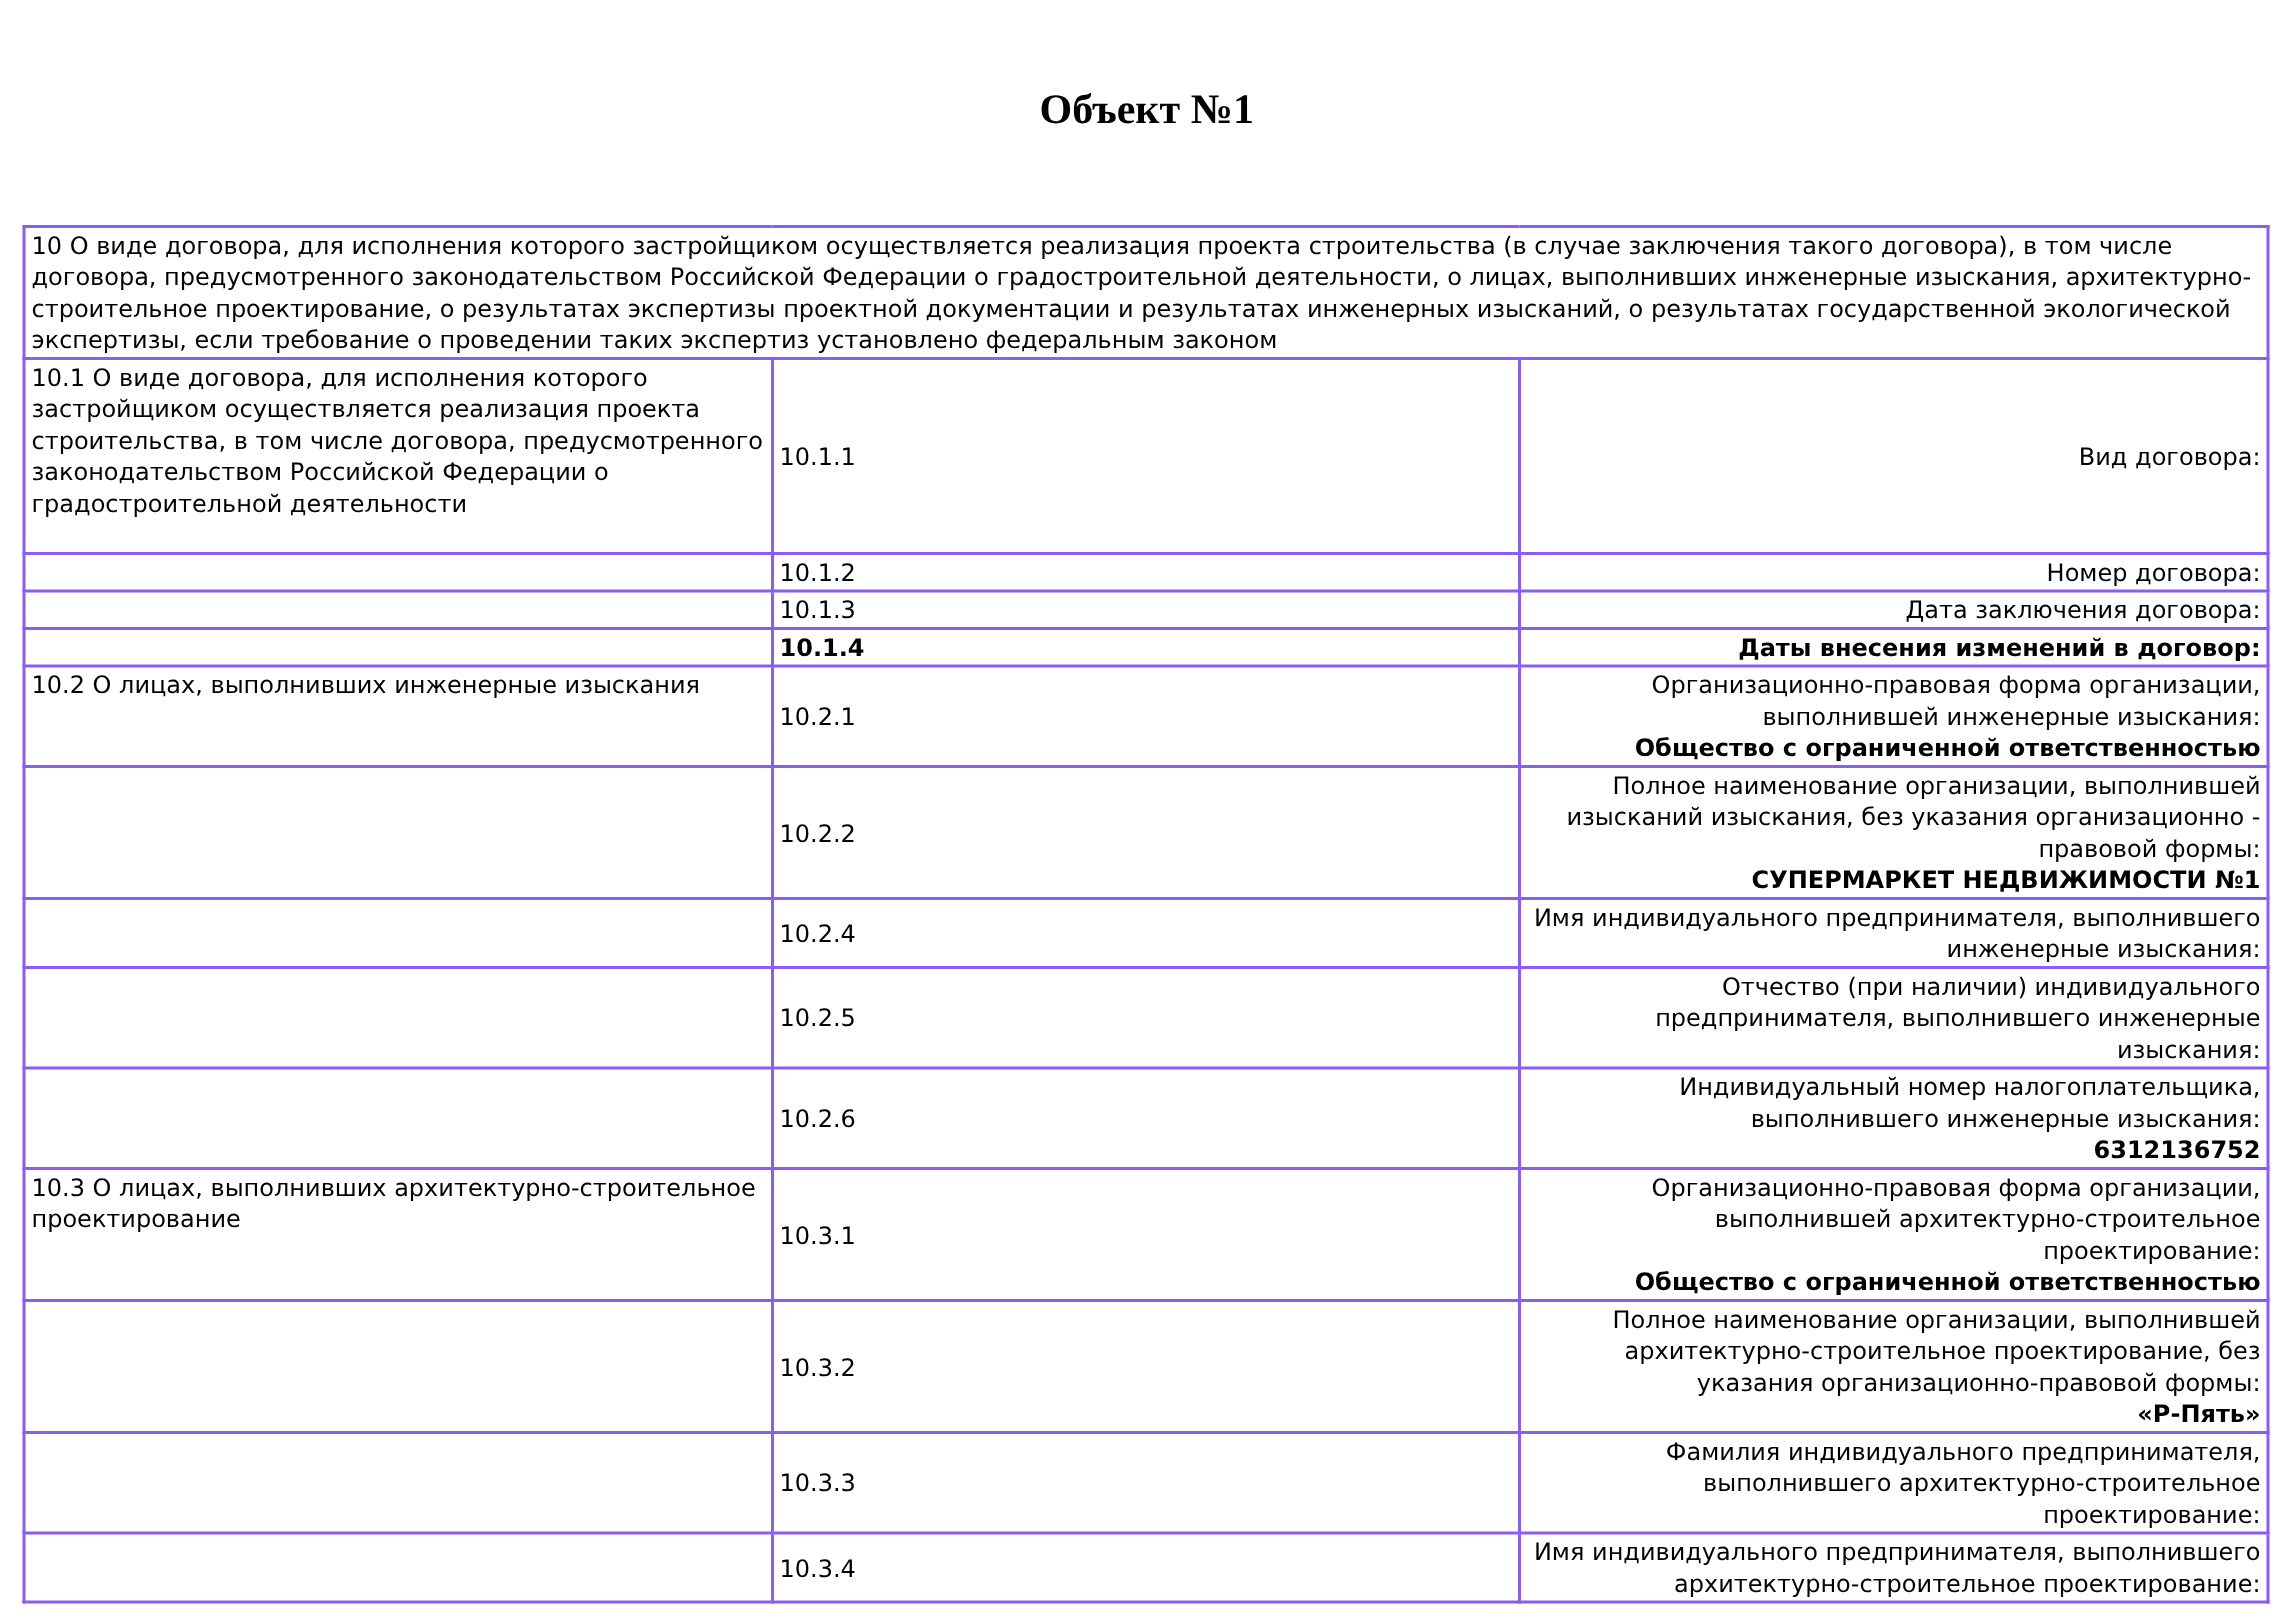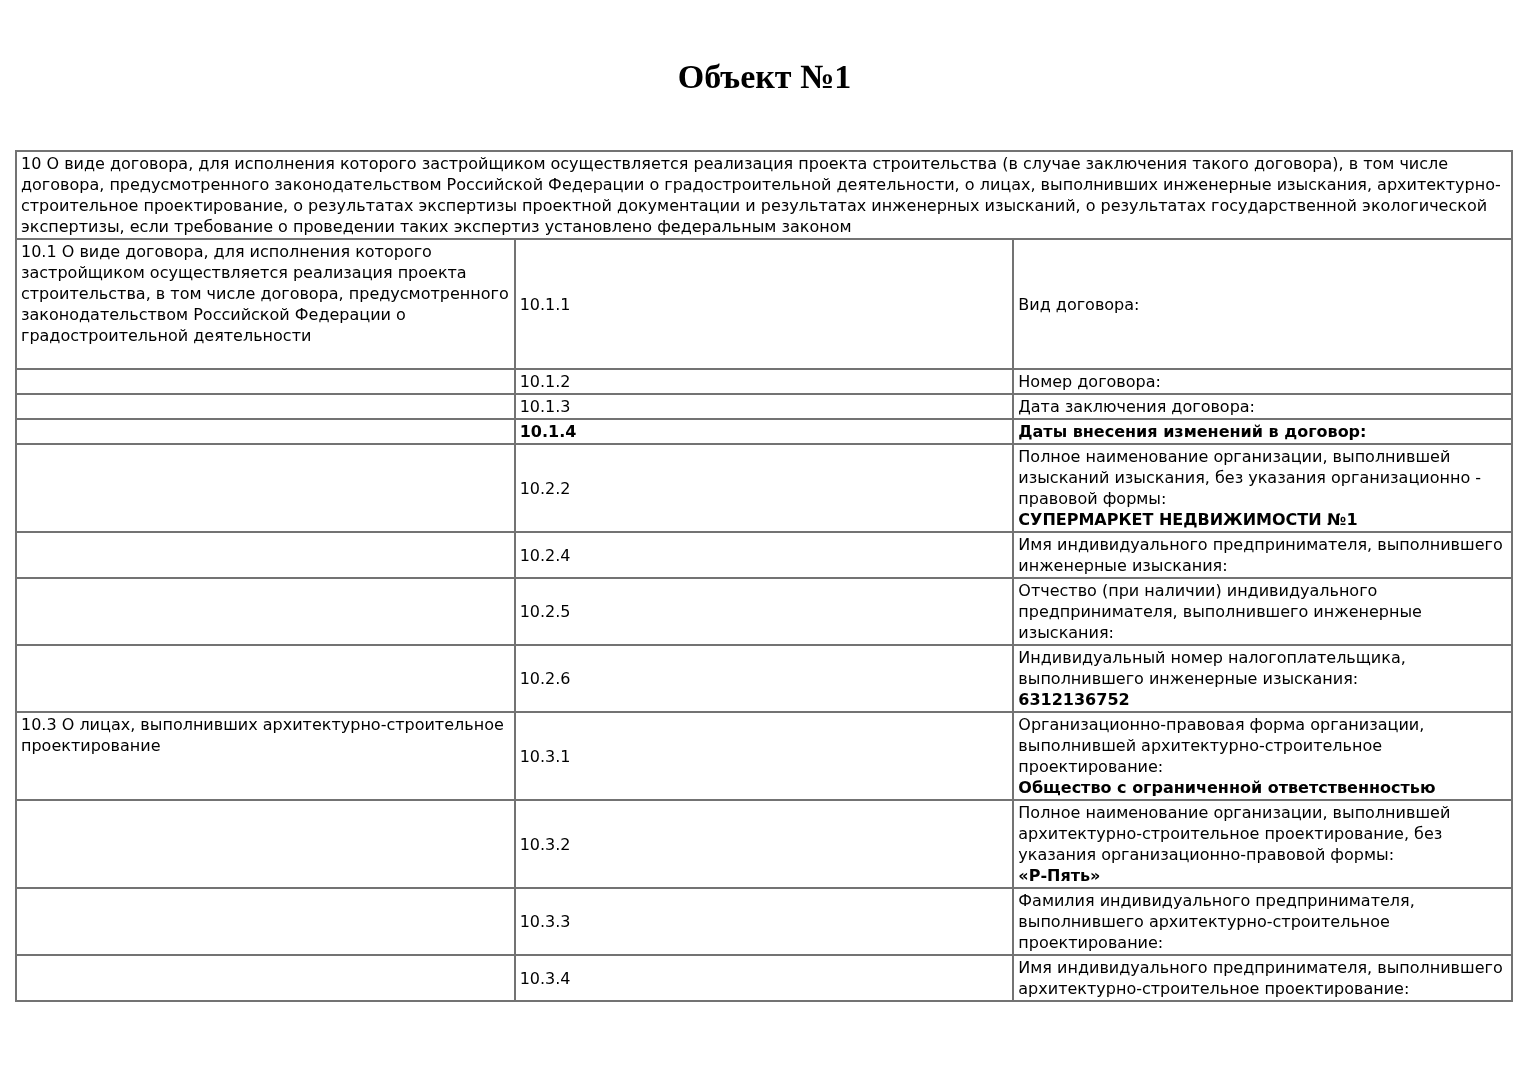--- a/index.html
+++ b/index.html
@@ -8,40 +8,40 @@
     width: 1529px; height: 1080px;
     overflow: hidden;
     font-family: "DejaVu Sans", sans-serif;
     color: #000000;
   }
   .doc-title {
     margin-top: 58px;
     text-align: center;
     font-family: "Liberation Serif", "DejaVu Serif", serif;
     font-weight: bold;
-    font-size: 34px;
+    font-size: 28px;
     height: 32px;
   }
   table.decl {
     margin: 60px 0 0 15px;
     border-collapse: collapse;
     table-layout: fixed;
     width: 1498px;
     font-size: 16px;
     line-height: 21px;
   }
   table.decl td {
-    border: 2px solid #737373;
+    border: 2px solid #8b5cf6;
     padding: 1px 4px;
     overflow: hidden;
   }
   td.c-head { vertical-align: top; }
   td.c-desc { width: 373px; vertical-align: top; padding-left: 3px; }
   td.c-num  { width: 107px; vertical-align: middle; }
-  td.c-lbl  { width: 1018px; vertical-align: middle; }
+  td.c-lbl  { width: 1018px; vertical-align: middle; text-align: right; }
   .field-value { font-weight: bold; }
 </style>
 </head>
 <body>
 
 <div class="doc-title">Объект №1</div>
 
 <table class="decl">
   <tbody>
     <tr style="height:86px;">
@@ -77,20 +77,28 @@
 
     <tr style="height:23px;font-weight:bold;">
       <td class="c-desc"></td>
       <td class="c-num">10.1.4</td>
       <td class="c-lbl">
         <div>Даты внесения изменений в договор:</div>
         <div class="field-value"></div>
       </td>
     </tr>
 
+    <tr style="height:44px;">
+      <td class="c-desc">10.2 О лицах, выполнивших инженерные изыскания</td>
+      <td class="c-num">10.2.1</td>
+      <td class="c-lbl">
+        <div>Организационно-правовая форма организации, выполнившей инженерные изыскания:</div>
+        <div class="field-value">Общество с ограниченной ответственностью</div>
+      </td>
+    </tr>
 
     <tr style="height:67px;">
       <td class="c-desc"></td>
       <td class="c-num">10.2.2</td>
       <td class="c-lbl">
         <div>Полное наименование организации, выполнившей изысканий изыскания, без указания организационно - правовой формы:</div>
         <div class="field-value">СУПЕРМАРКЕТ НЕДВИЖИМОСТИ №1</div>
       </td>
     </tr>
 

